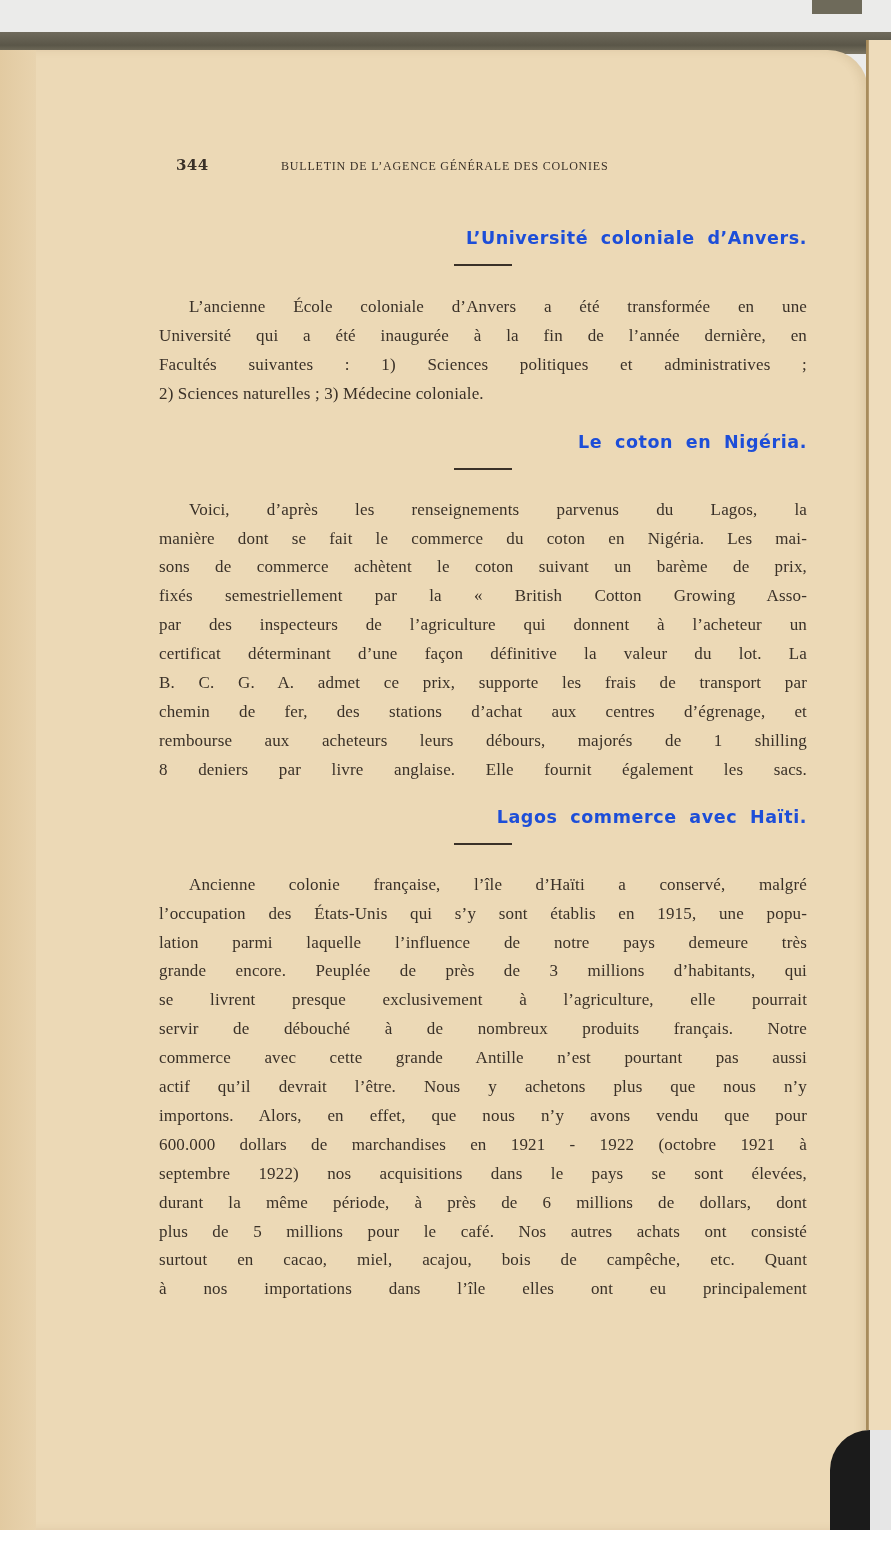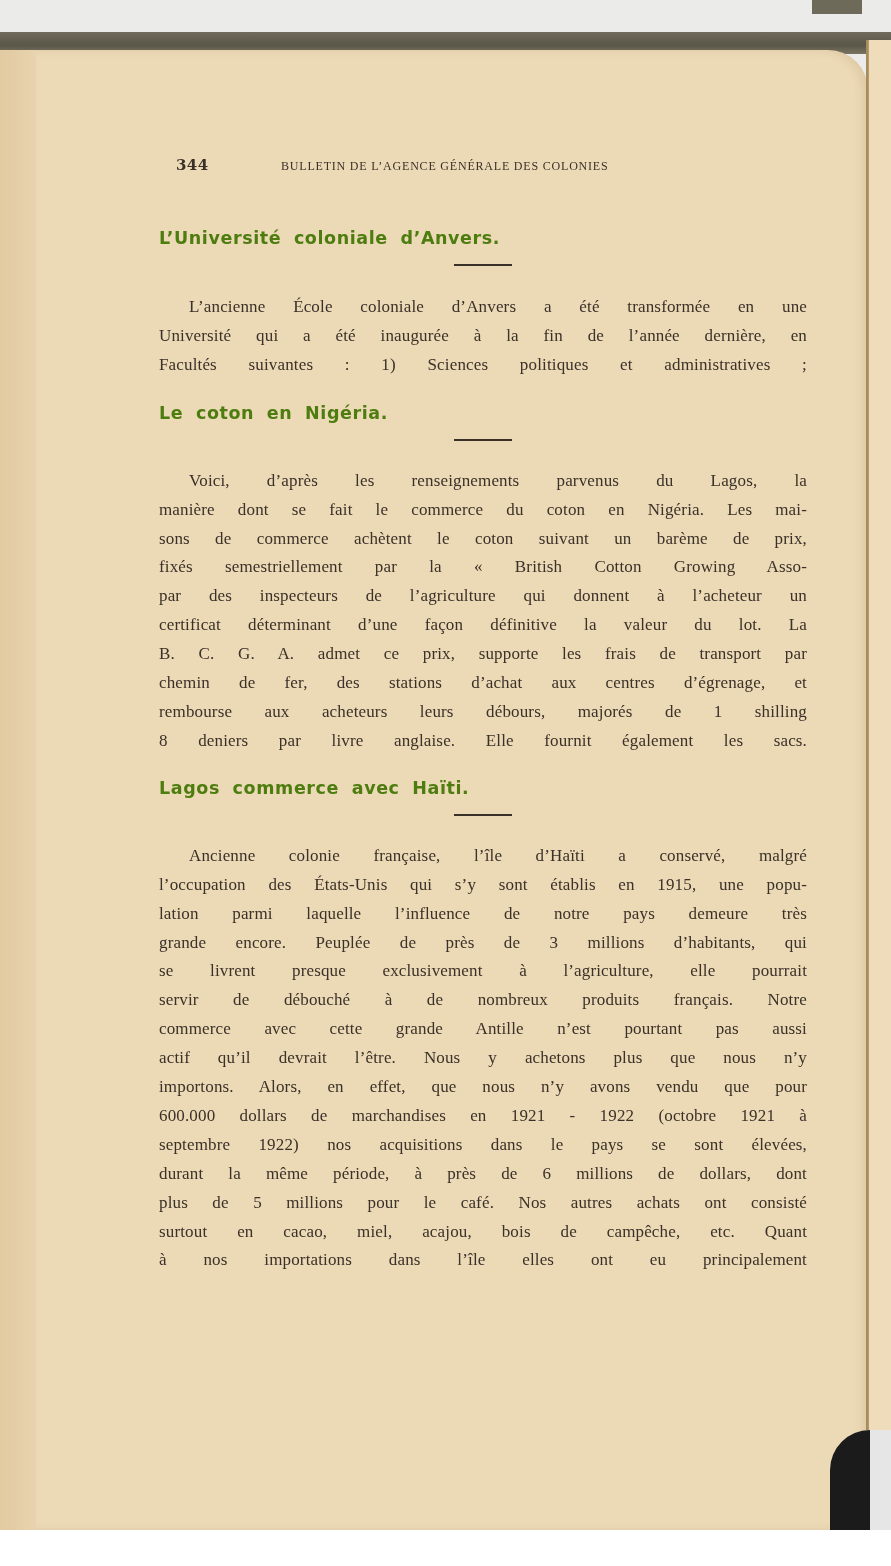--- a/index.html
+++ b/index.html
@@ -61,22 +61,22 @@
     }
     .running-head {
       display: flex; align-items: baseline; font-size: 13px; letter-spacing: 0.4px;
       height: 24px;
       margin-left: 17px;
     }
     .page-num { font-family: "DejaVu Serif", serif; font-weight: bold; font-size: 15px; width: 105px; }
     .running-title { font-family: "Liberation Serif", serif; font-size: 12px; letter-spacing: 0.8px; }
 
     .section-title {
-      text-align: left; font-family: "DejaVu Sans", sans-serif; font-weight: bold;
-      font-size: 17.5px; letter-spacing: 0.6px; word-spacing: 6px; color: #4d7c0f;
+      text-align: right; font-family: "DejaVu Sans", sans-serif; font-weight: bold;
+      font-size: 17.5px; letter-spacing: 0.6px; word-spacing: 6px; color: #1d4ed8;
     }
     .rule {
       width: 58px; height: 2px; background: #3a3128; margin: 16px auto 0;
     }
     p.body {
       margin: 0; font-family: "Liberation Serif", serif; font-size: 17px;
       line-height: 28.9px; text-align: justify; text-align-last: justify;
       letter-spacing: 0.15px;
     }
     p.body span.line { display: block; text-align: justify; text-align-last: justify; }
@@ -103,20 +103,21 @@
     <span class="running-title">BULLETIN DE L’AGENCE GÉNÉRALE DES COLONIES</span>
   </div>
 
   <div style="margin-top:48px;">
     <div class="section-title">L’Université coloniale d’Anvers.</div>
     <div class="rule"></div>
     <p class="body" style="margin-top:27px;">
       <span class="line indent">L’ancienne École coloniale d’Anvers a été transformée en une</span>
       <span class="line">Université qui a été inaugurée à la fin de l’année dernière, en</span>
       <span class="line">Facultés suivantes : 1) Sciences politiques et administratives ;</span>
+      <span class="line last">2) Sciences naturelles ; 3) Médecine coloniale.</span>
     </p>
   </div>
 
   <div style="margin-top:23px;">
     <div class="section-title">Le coton en Nigéria.</div>
     <div class="rule"></div>
     <p class="body" style="margin-top:26px;">
       <span class="line indent">Voici, d’après les renseignements parvenus du Lagos, la</span>
       <span class="line">manière dont se fait le commerce du coton en Nigéria. Les mai-</span>
       <span class="line">sons de commerce achètent le coton suivant un barème de prix,</span>

